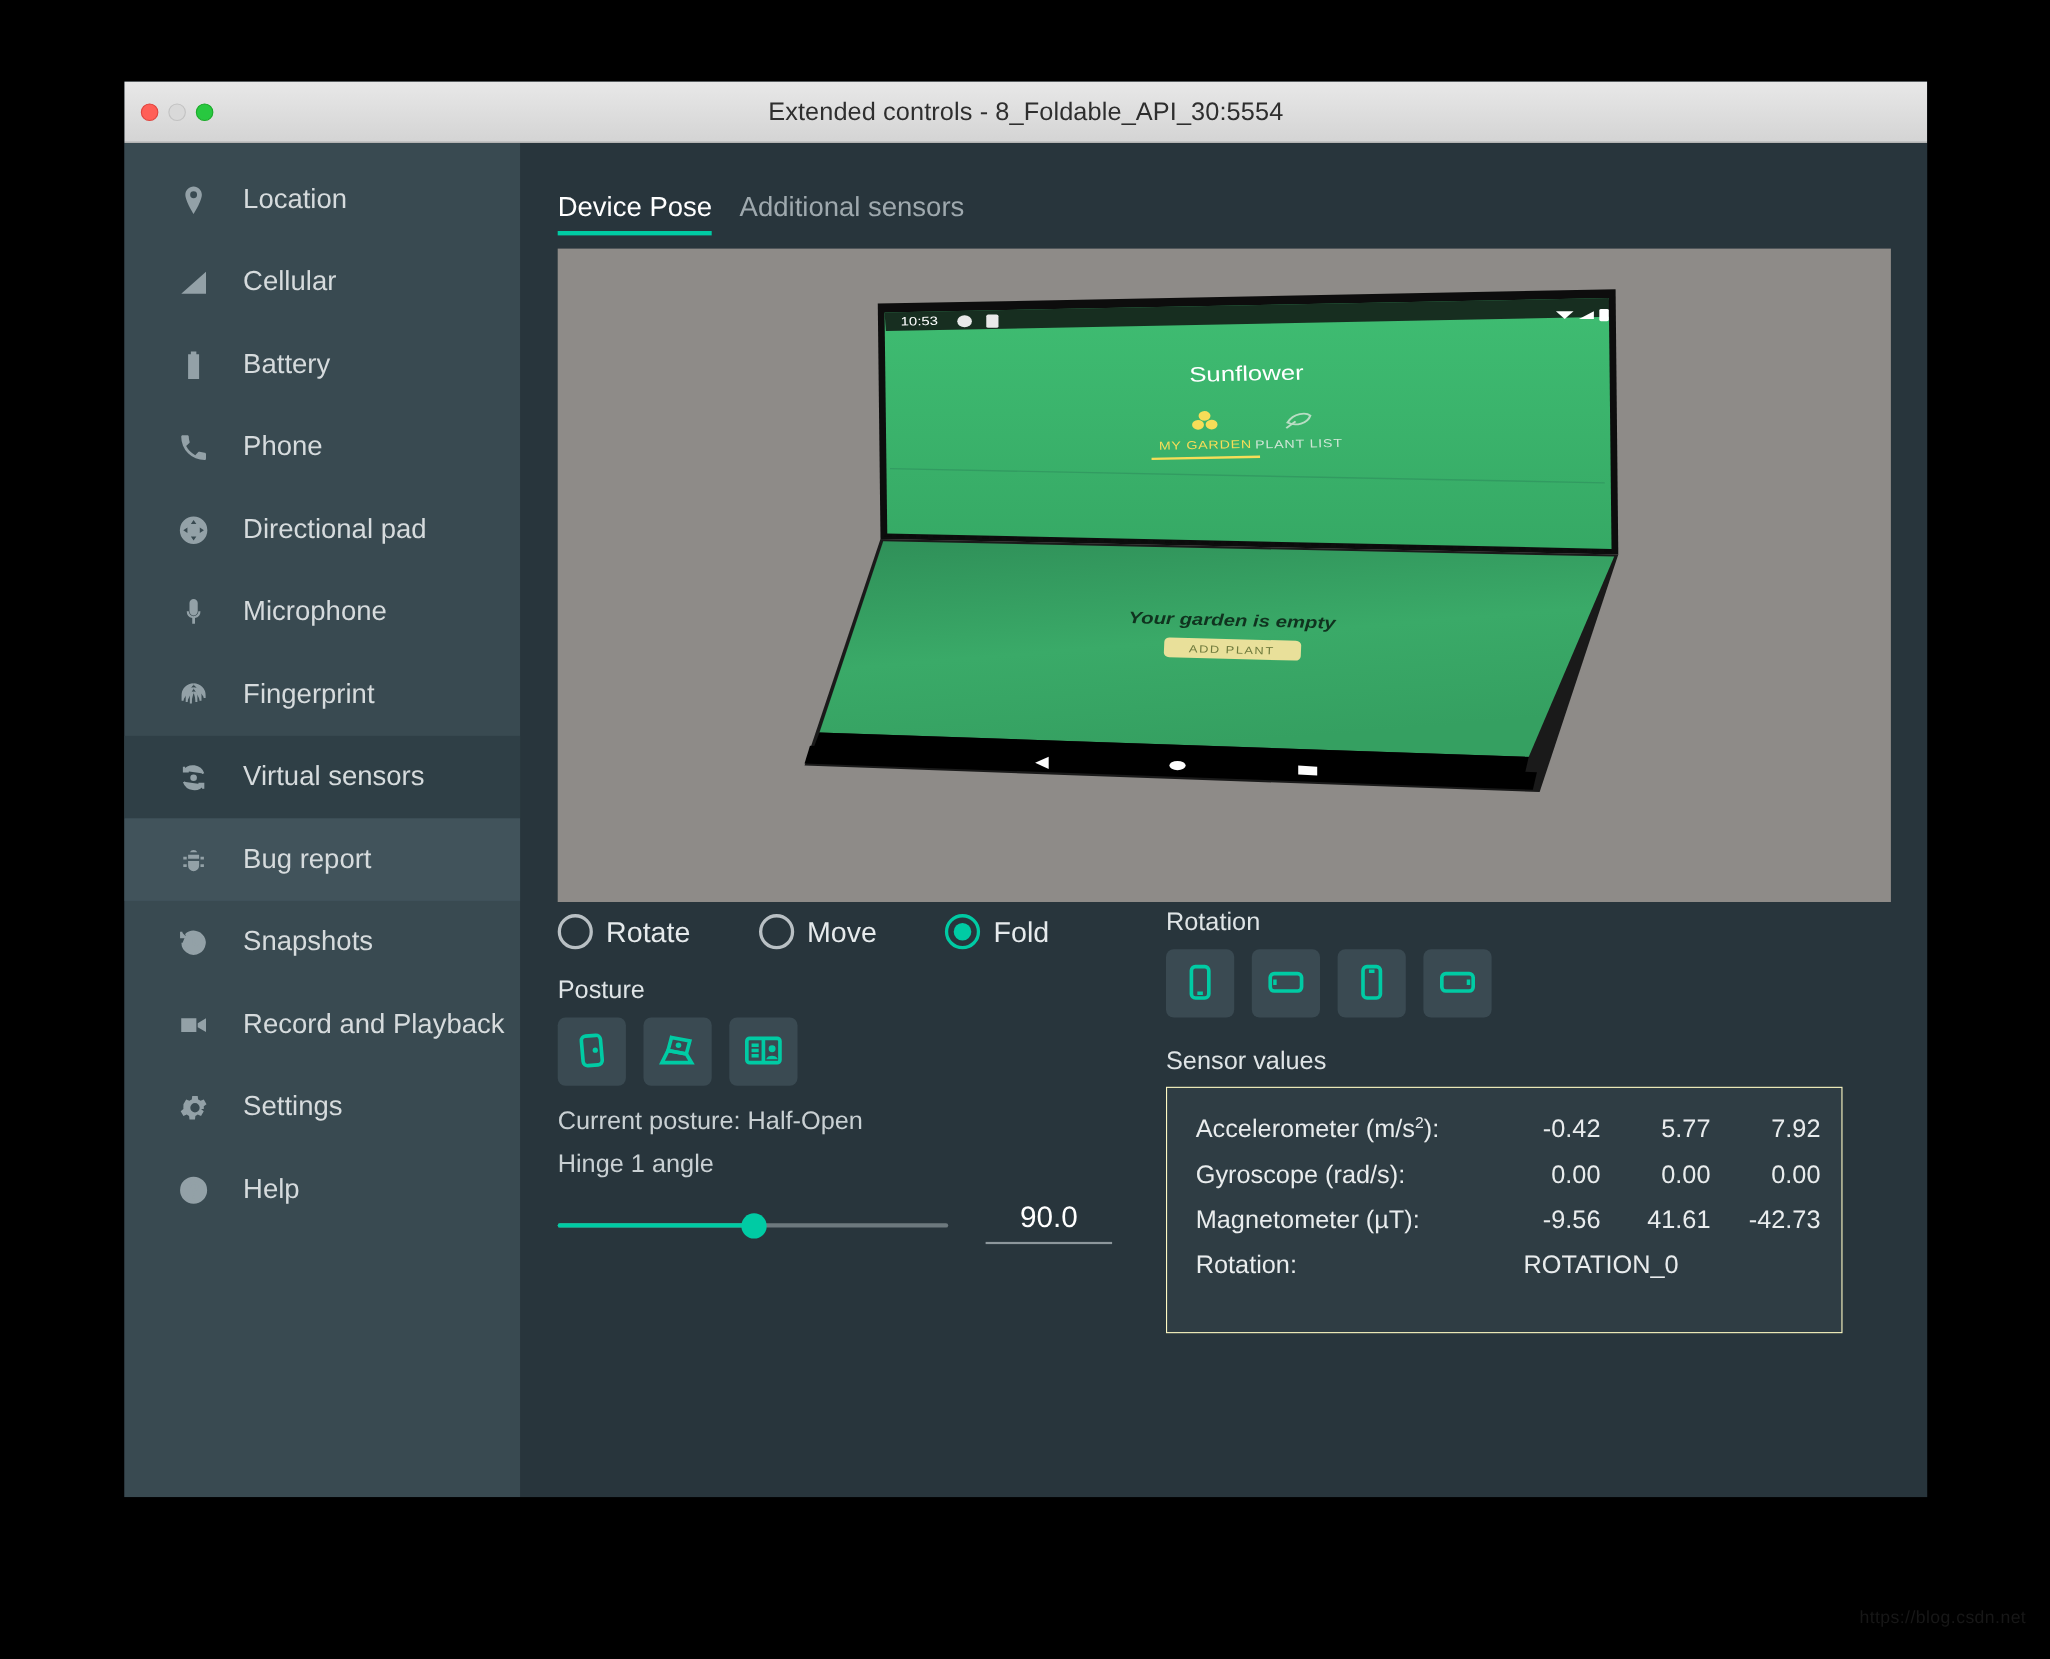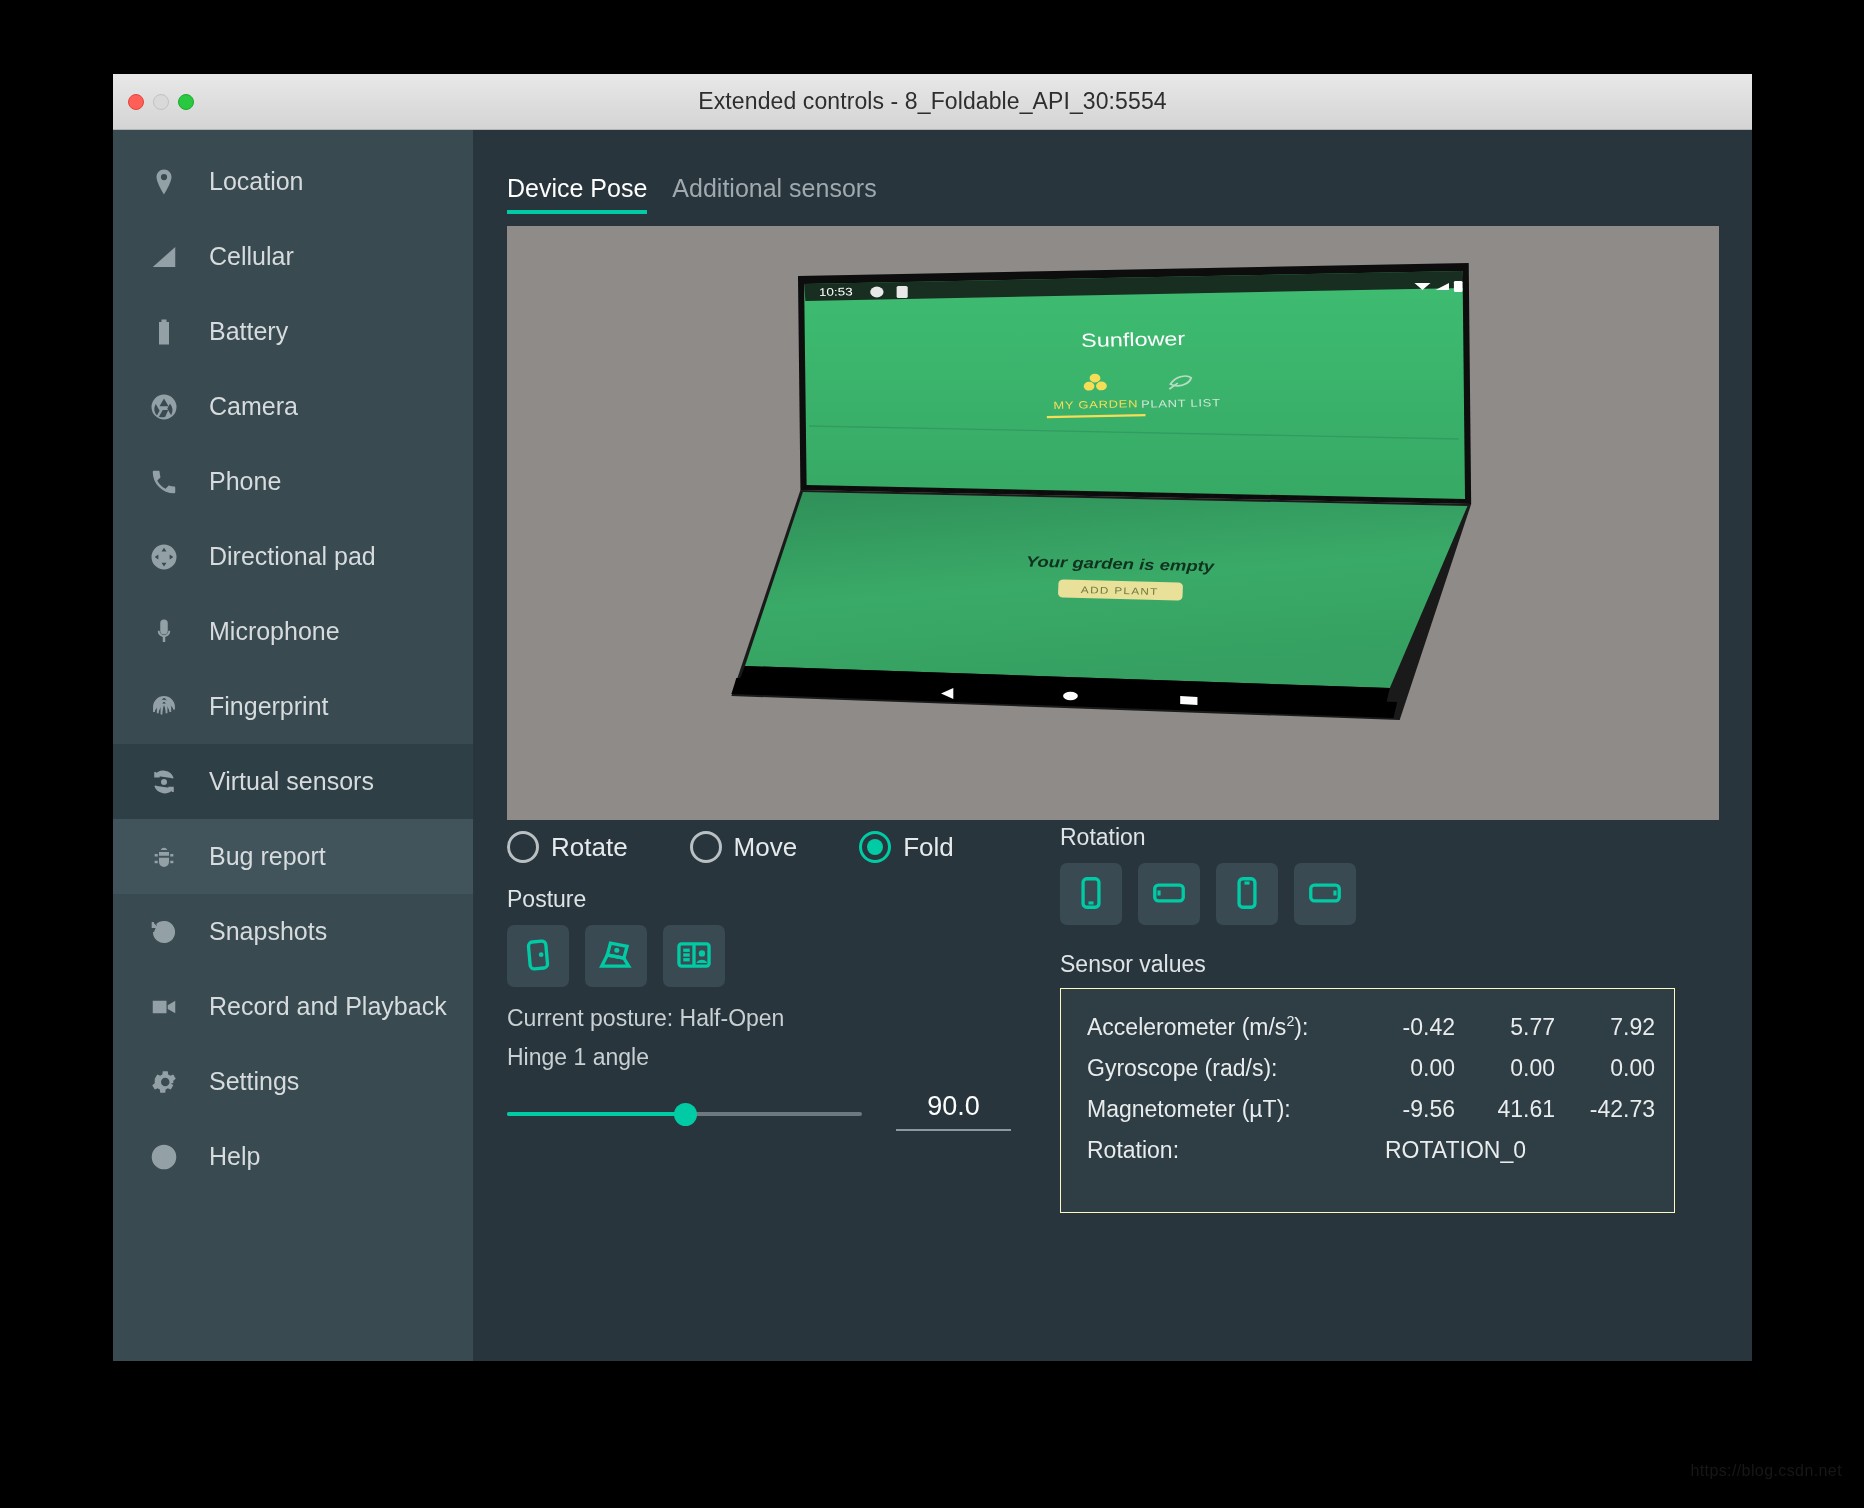--- a/index.html
+++ b/index.html
@@ -47,21 +47,21 @@
   
   #sidebar {
     width: 360px; flex: 0 0 360px;
     background: #394a51;
     padding-top: 14px;
     display: flex; flex-direction: column;
   }
   .nav-item {
     height: 75px;
     display: flex; align-items: center;
-    padding-left: 32px;
+    padding-left: 44px;
     cursor: pointer;
     color: #d6dbdd;
     font-size: 25px;
   }
   .nav-item .nav-icon {
     width: 38px; height: 38px;
     margin-right: 26px;
     display: flex; align-items: center; justify-content: center;
     flex: 0 0 38px;
   }
@@ -221,28 +221,20 @@
 
       <div class="nav-item">
         <span class="nav-icon">
           <svg viewBox="0 0 24 24">
               <path d="M10 2h4v2h2v18H8V4h2V2z"></path>
             </svg>
         </span>
         <span class="nav-label">Battery</span>
       </div>
 
-      <div class="nav-item">
-        <span class="nav-icon">
-          <svg viewBox="0 0 24 24">
-              <path d="M12 2a10 10 0 1 0 0 20 10 10 0 0 0 0-20zm0 3.2 3.6 6.2H8.4L12 5.2zM5.4 9.6l3.1 5.4-2.2 3.8A8 8 0 0 1 5.4 9.6zm2.5 10.1 3.1-5.4h4.4L13 19.7a8 8 0 0 1-5.1 0zm9.8-1.2-3.1-5.3 2.2-3.8a8 8 0 0 1 .9 9.1z"></path>
-            </svg>
-        </span>
-        <span class="nav-label">Camera</span>
-      </div>
 
       <div class="nav-item">
         <span class="nav-icon">
           <svg viewBox="0 0 24 24">
               <path d="M6.6 10.8a15 15 0 0 0 6.6 6.6l2.2-2.2c.3-.3.7-.4 1-.2 1.2.4 2.4.6 3.6.6.6 0 1 .4 1 1V20c0 .6-.4 1-1 1A17 17 0 0 1 3 4c0-.6.4-1 1-1h3.5c.6 0 1 .4 1 1 0 1.3.2 2.5.6 3.6.1.3 0 .7-.2 1l-2.3 2.2z"></path>
             </svg>
         </span>
         <span class="nav-label">Phone</span>
       </div>
 

